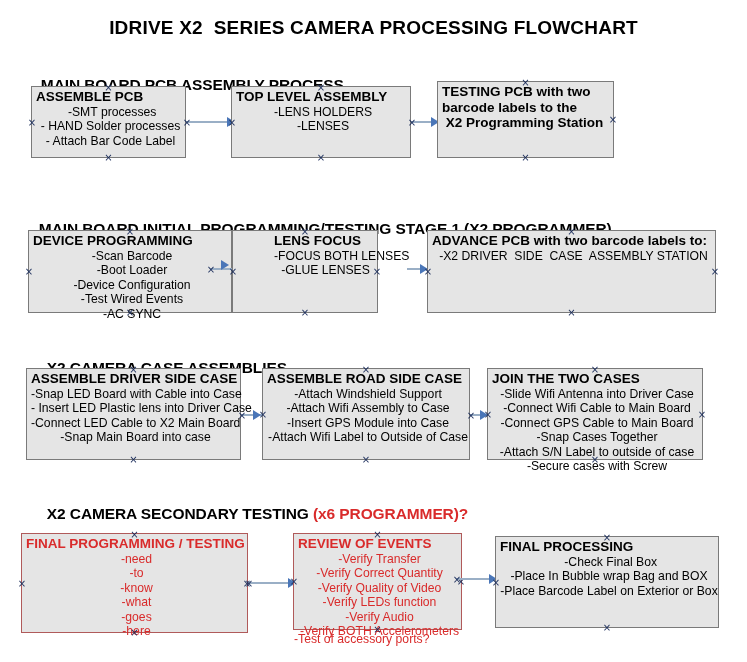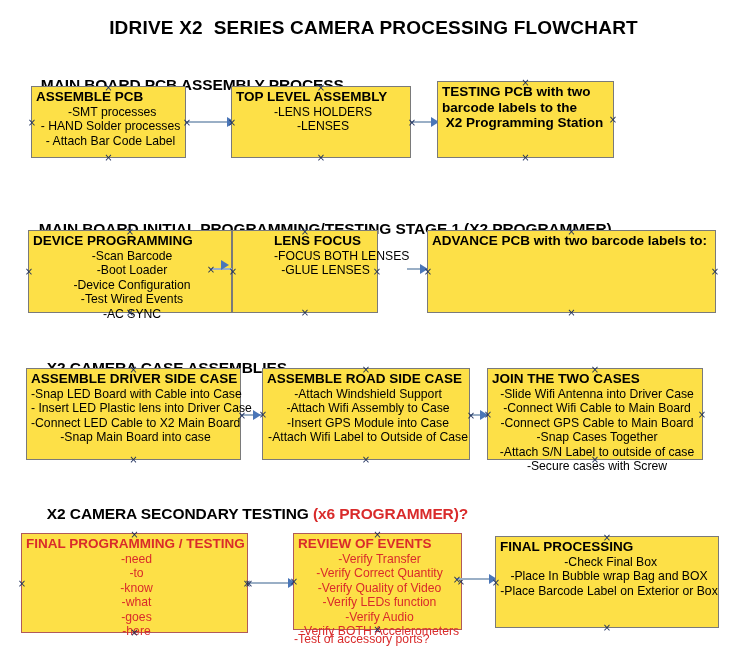--- a/index.html
+++ b/index.html
@@ -41,21 +41,21 @@
     letter-spacing: -0.1px;
   }
   .section-title .accent {
     color: #d92b2b;
     text-align: right;
   }
 
   
   .node {
     position: absolute;
-    background: #fde047;
+    background: #e5e5e5;
     border: 1.3px solid #7a7a7a;
     box-sizing: border-box;
     overflow: visible;
   }
   .node.red-node {
     border-color: #b05a5a;
   }
   .node-body {
     padding: 2px 0 0 4px;
   }
@@ -198,20 +198,21 @@
     <span class="handle" style="left:0; top:50%;"></span>
     <span class="handle" style="left:100%; top:50%;"></span>
   </div>
 
   <div class="conn-line" style="left:407px; top:268px; width:22px;"></div>
   <div class="conn-arrow" style="left:420px; top:264px;"></div>
 
   <div class="node" style="left:427px; top:230px; width:289px; height:83px;">
     <div class="node-body">
       <div class="node-title">ADVANCE PCB with two barcode labels to:</div>
+      <div class="node-line">-X2 DRIVER  SIDE  CASE  ASSEMBLY STATION</div>
     </div>
     <span class="handle" style="left:50%; top:0;"></span>
     <span class="handle" style="left:50%; top:100%;"></span>
     <span class="handle" style="left:0; top:50%;"></span>
     <span class="handle" style="left:100%; top:50%;"></span>
   </div>
 
   <div class="section-title" style="left:30px; top:341px;">
     <span>X2 CAMERA CASE ASSEMBLIES</span>
   </div>

